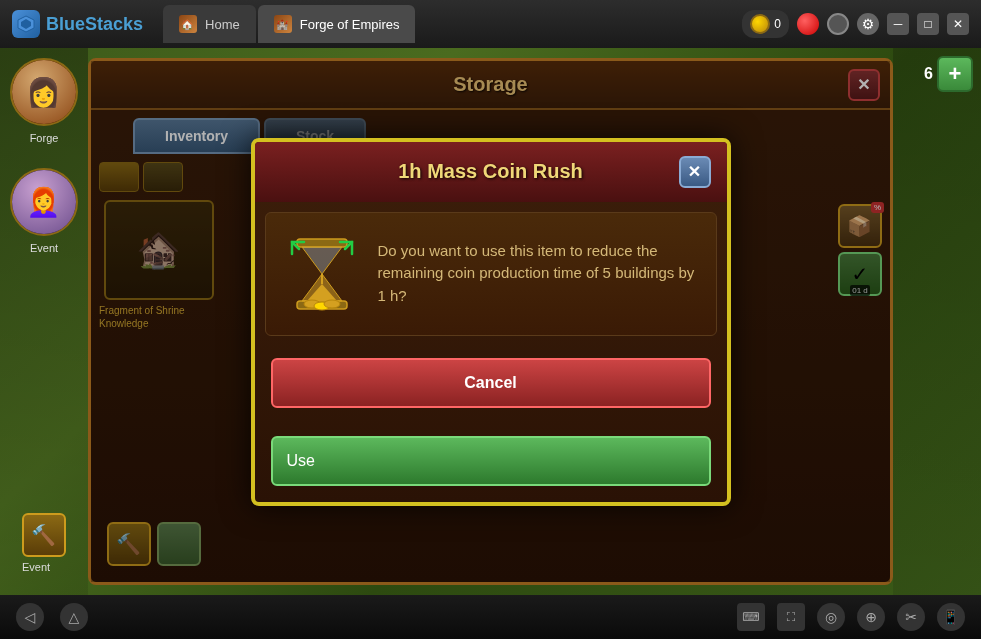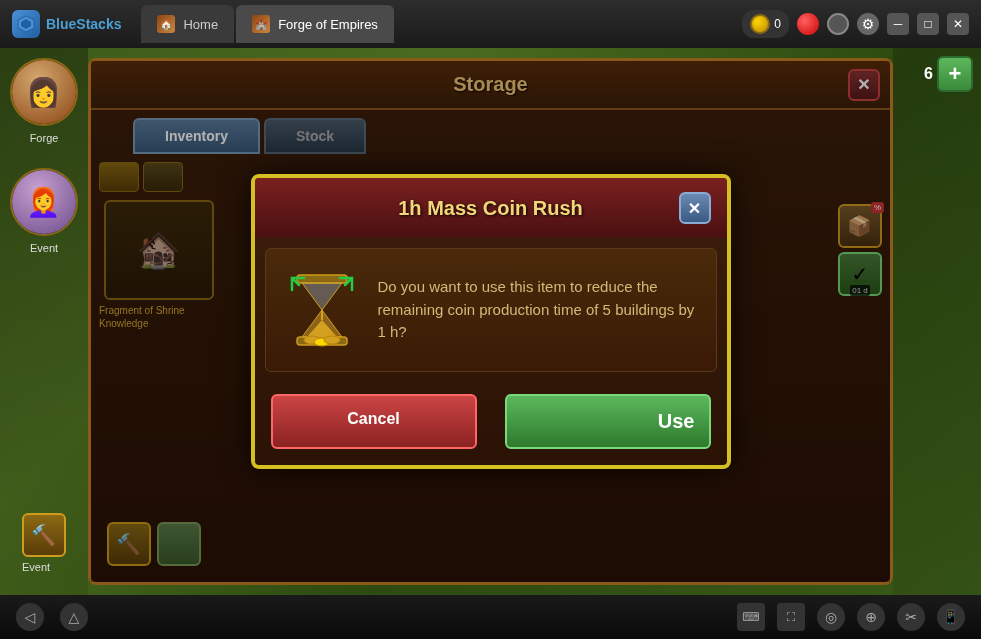--- a/index.html
+++ b/index.html
@@ -35,21 +35,21 @@
       border-radius: 6px;
       display: flex;
       align-items: center;
       justify-content: center;
       color: white;
       font-size: 14px;
       font-weight: bold;
     }
     .titlebar-brand {
       color: #4a9fd4;
-      font-size: 14px;
+      font-size: 18px;
       font-weight: bold;
     }
     .titlebar-tabs {
       display: flex;
       align-items: center;
       gap: 2px;
       margin-left: 8px;
       height: 100%;
     }
     .titlebar-tab {
@@ -482,44 +482,45 @@
     .dialog-text {
       color: #d4b878;
       font-size: 15px;
       line-height: 1.5;
     }
 
     .dialog-buttons {
       display: flex;
       gap: 28px;
       padding: 12px 16px 16px;
+      flex-direction: column;
     }
     .btn-cancel {
       flex: 1;
       padding: 14px;
       background: linear-gradient(180deg, #cc4444, #8b2222);
       border: 2px solid #ff6666;
       border-radius: 6px;
       color: white;
       font-size: 16px;
       font-weight: bold;
       cursor: pointer;
       text-align: center;
     }
     .btn-use {
       flex: 1;
       padding: 14px;
       background: linear-gradient(180deg, #5cb85c, #2d7a2d);
       border: 2px solid #7ada7a;
       border-radius: 6px;
       color: white;
-      font-size: 20px;
-      font-weight: bold;
+      font-size: 16px;
+      font-weight: normal;
       cursor: pointer;
-      text-align: right;
+      text-align: left;
     }
 
     
     .system-bar {
       position: absolute;
       bottom: 0;
       left: 0;
       width: 100%;
       height: 44px;
       background: linear-gradient(180deg, #1a1a1a, #0a0a0a);

